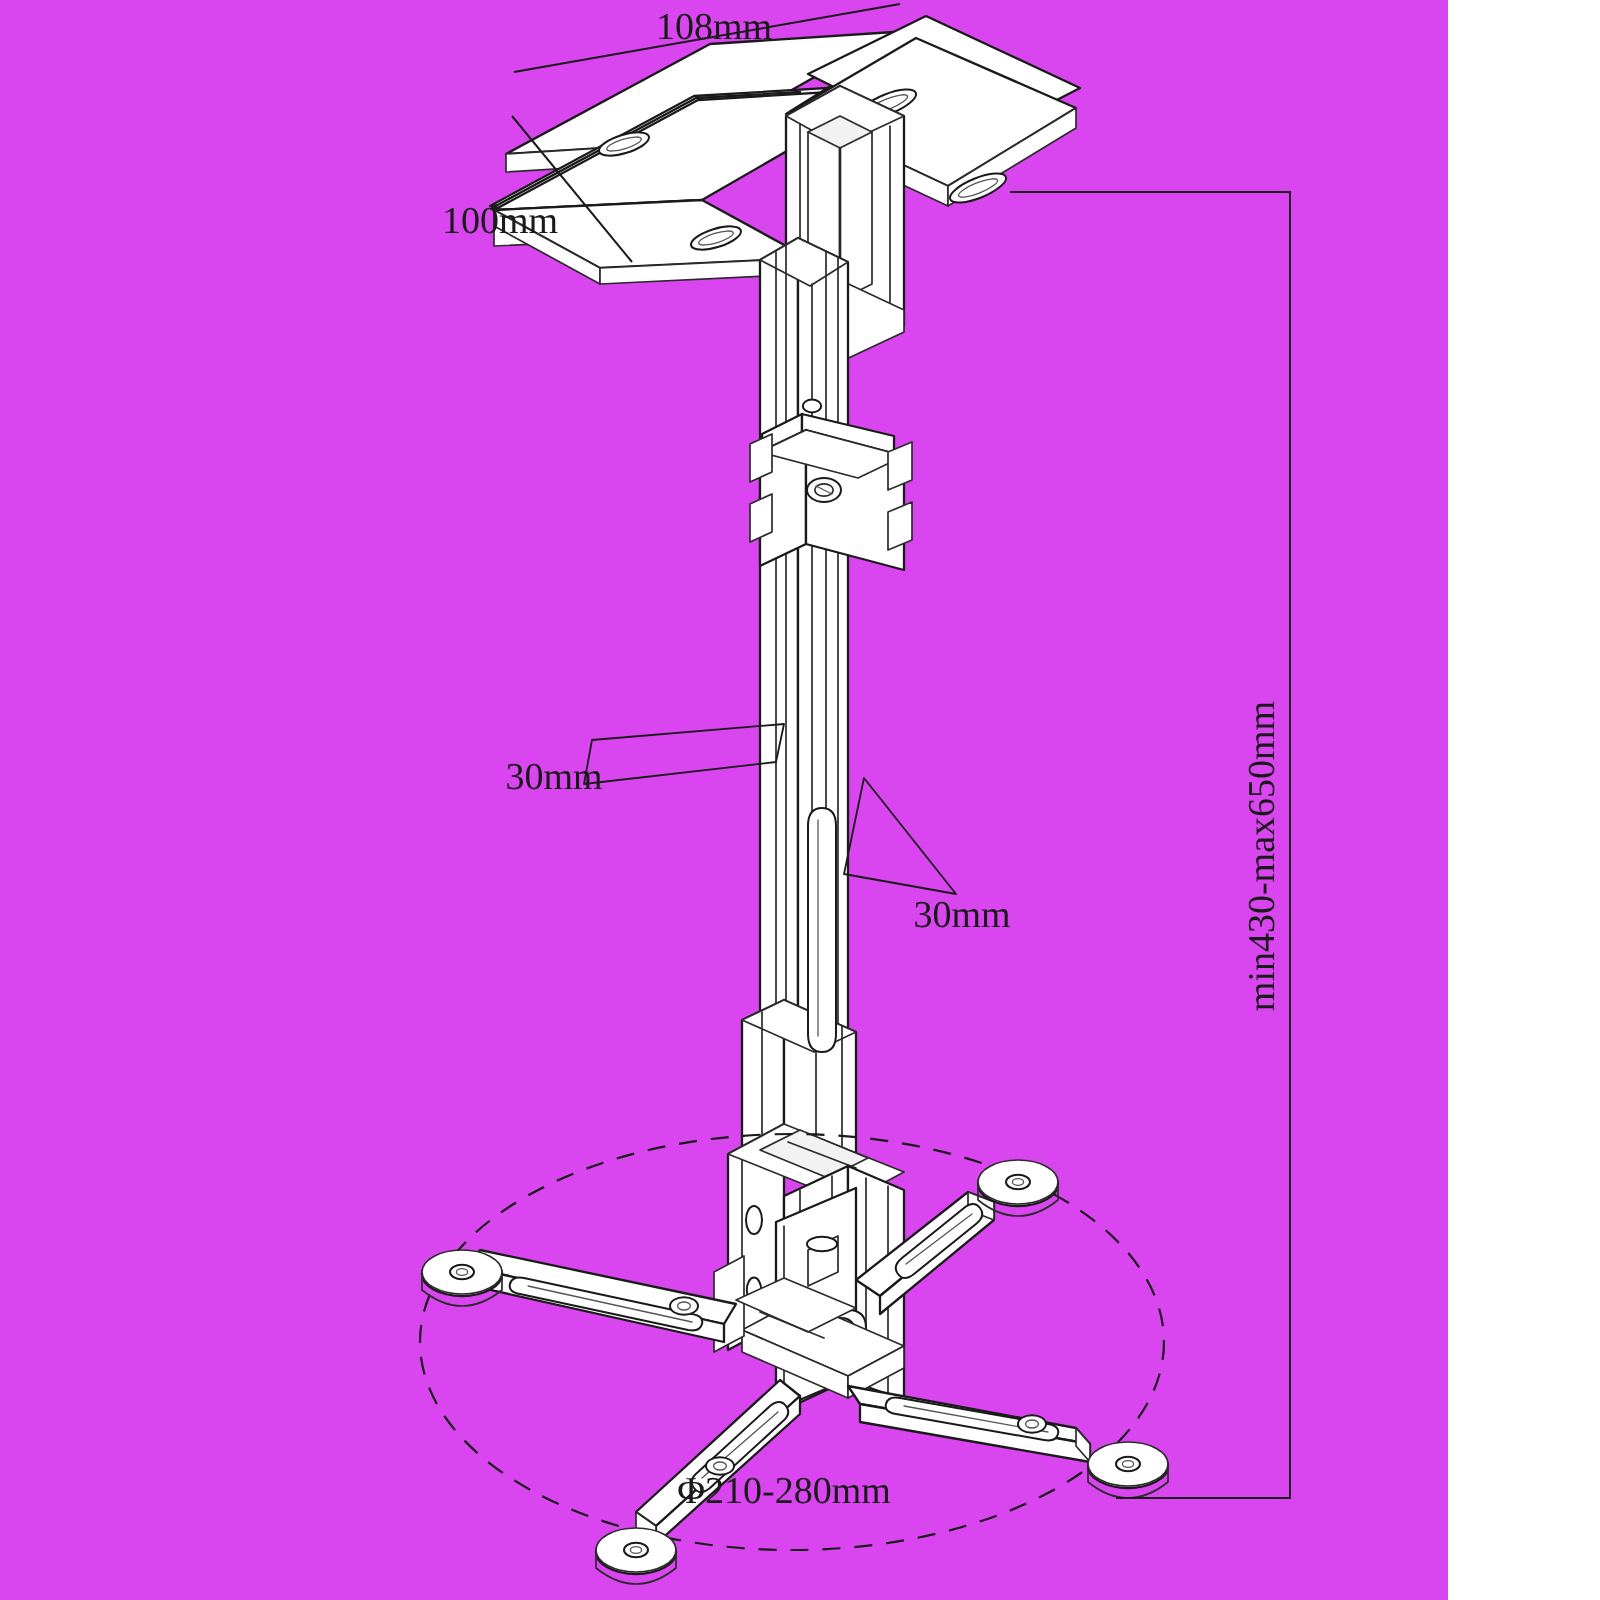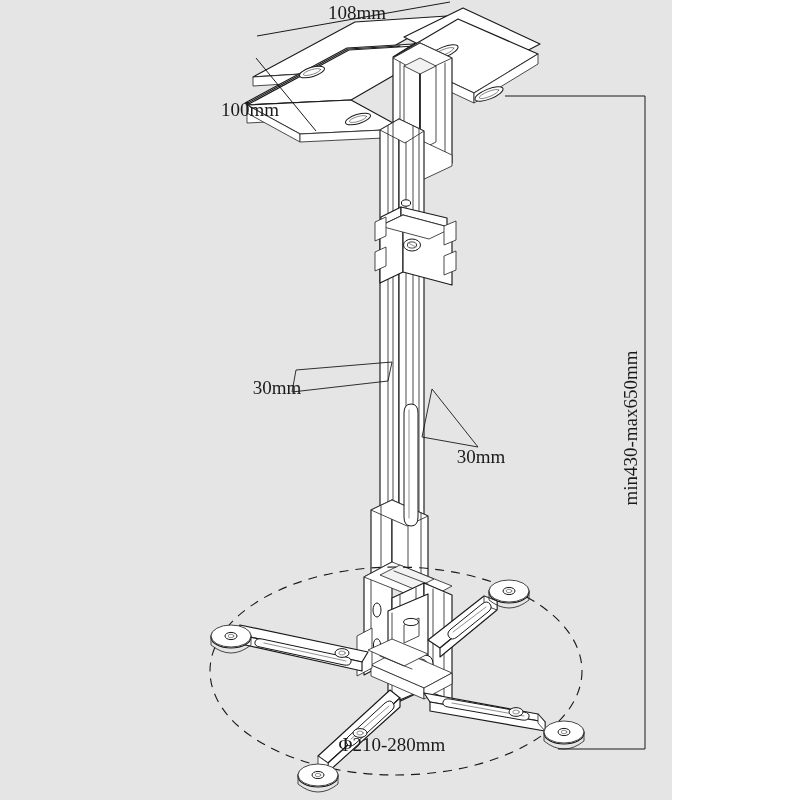--- a/index.html
+++ b/index.html
@@ -10,23 +10,23 @@
   }
   body {
     width: 800px;
     height: 800px;
     font-family: "Liberation Serif", serif;
     overflow: hidden;
     position: relative;
   }
   #drawing-root {
     position: relative;
-    width: 672px;
+    width: 724px;
     height: 800px;
-    background: #e5e5e5;
+    background: #d946ef;
   }
   svg#tech-drawing {
     display: block;
     width: 800px;
     height: 800px;
   }
   .ln {
     fill: none;
     stroke: #1a1a1a;
     stroke-width: 1.15;

